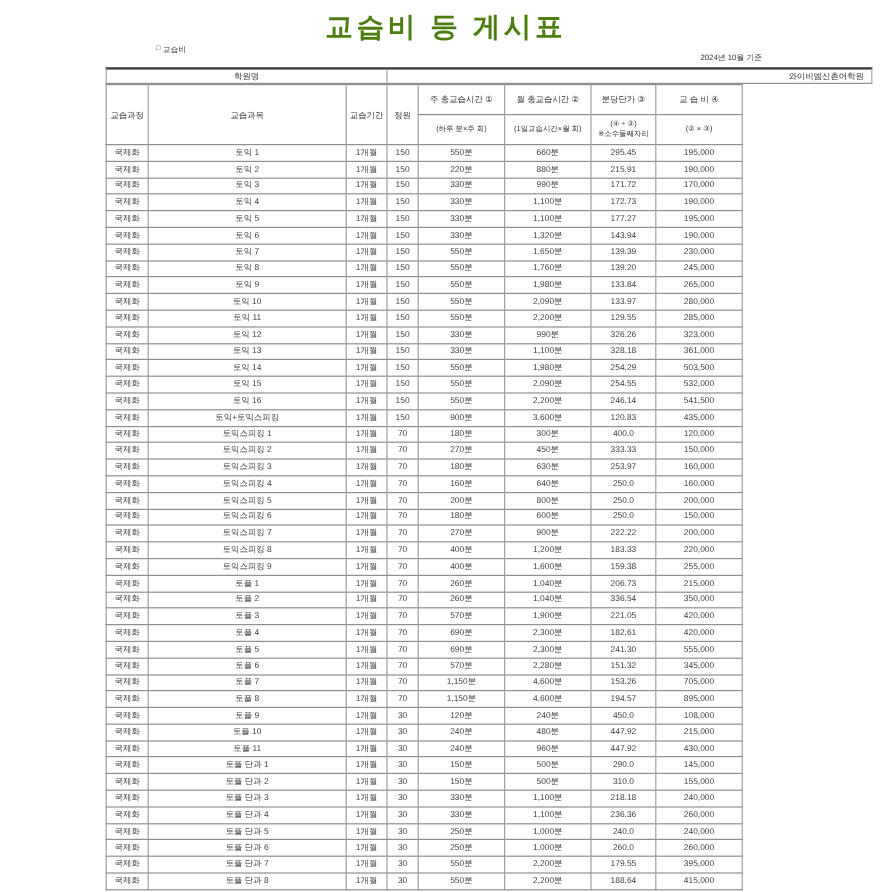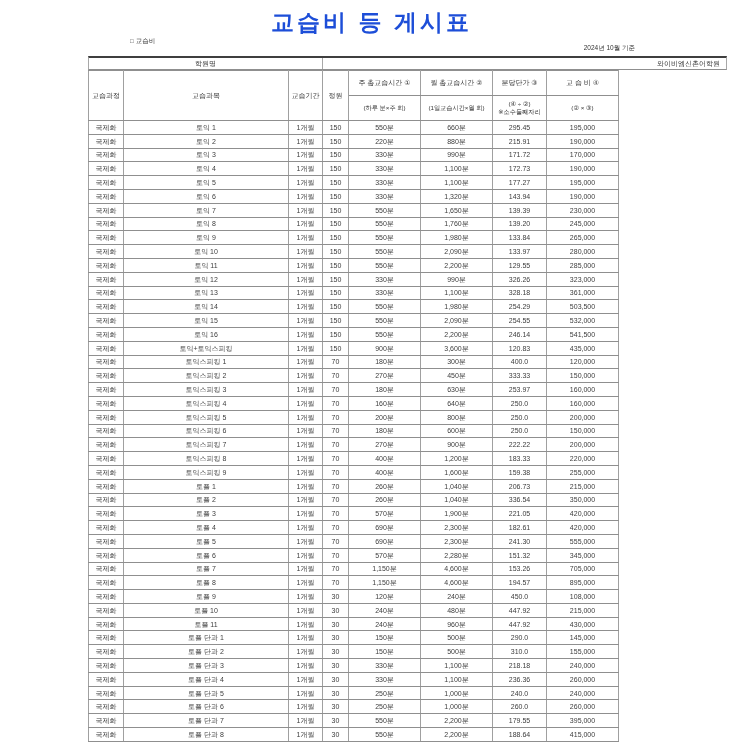--- a/index.html
+++ b/index.html
@@ -2,21 +2,21 @@
 <html><head>
 <meta charset="utf-8">
 <style>
   * { margin: 0; padding: 0; box-sizing: border-box; }
   html, body { width: 743px; height: 743px; background: #ffffff; overflow: hidden; }
   body { font-family: "Liberation Sans", "DejaVu Sans", sans-serif; color: #222; position: relative; }
 
   .page { position: absolute; inset: 0; background: #fff; }
 
   .title { position: absolute; top: 7px; left: 0; width: 100%; text-align: center;
-           font-size: 23px; font-weight: 700; letter-spacing: 3px; color: #1d4ed8; }
+           font-size: 23px; font-weight: 700; letter-spacing: 3px; color: #4d7c0f; }
 
   .check-row { position: absolute; left: 130px; top: 37px; font-size: 6.5px; color: #333;
                display: flex; align-items: center; gap: 2px; }
   .check-glyph { font-size: 6px; position: relative; top: -0.5px; }
 
   .date-note { position: absolute; left: 540px; top: 44px; width: 95px; text-align: right;
                font-size: 6.5px; color: #333; }
 
   .tbl-wrap { position: absolute; left: 88px; top: 56px; width: 639px; }
 

